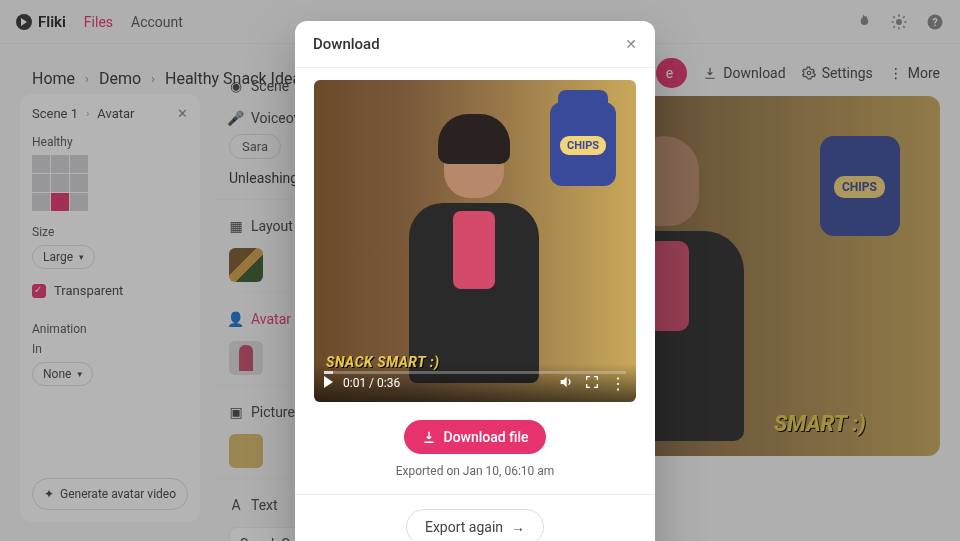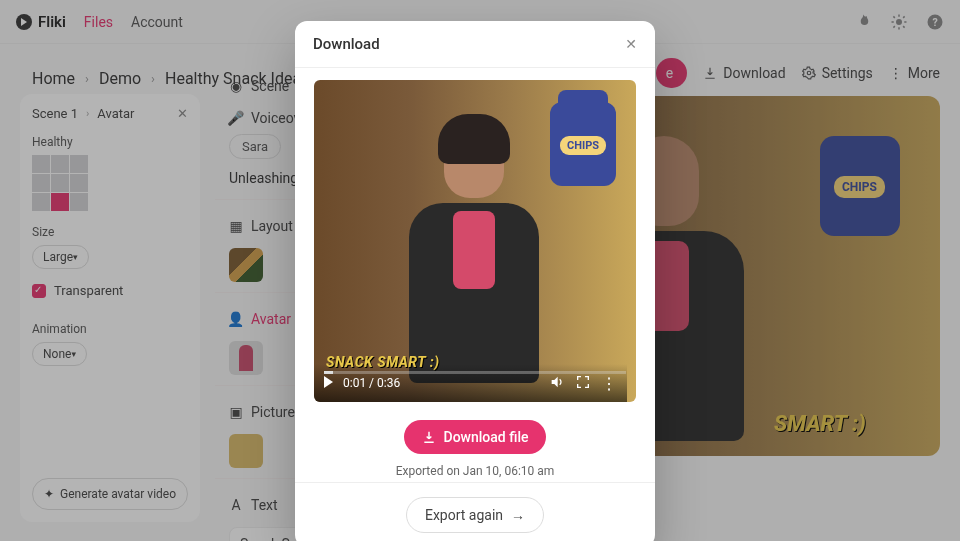--- a/index.html
+++ b/index.html
@@ -25,21 +25,21 @@
     
     
     .leftpanel { position: absolute; left: 20px; top: 94px; width: 180px; background: #fff; border-radius: 12px; padding: 12px; height: 428px; }
     .lp-head { display: flex; align-items: center; gap: 8px; font-size: 13px; color: #444; }
     .lp-head .sep { color: #aaa; font-size: 11px; }
     .lp-close { margin-left: auto; color: #888; cursor: pointer; font-size: 13px; }
     .lp-label { font-size: 12px; color: #555; margin-top: 14px; margin-bottom: 6px; }
     .posgrid { display: grid; grid-template-columns: repeat(3, 18px); grid-template-rows: repeat(3, 18px); gap: 1px; }
     .posgrid div { background: #d3d3d6; }
     .posgrid .sel { background: #e6336e; }
-    .sel-pill { border: 1px solid #ddd; border-radius: 16px; padding: 4px 10px; font-size: 12px; color: #444; display: inline-flex; align-items: center; cursor: pointer; justify-content: flex-end; }
+    .sel-pill { border: 1px solid #ddd; border-radius: 16px; padding: 4px 10px; font-size: 12px; color: #444; display: inline-flex; align-items: center; gap: 6px; cursor: pointer; justify-content: flex-end; }
     .chk-row { display: flex; align-items: center; gap: 8px; font-size: 13px; color: #444; margin-top: 14px; }
     .chk { width: 14px; height: 14px; border: 1.5px solid #aaa; border-radius: 3px; display: inline-block; }
     .chk.on { background: #e6336e; border-color: #e6336e; position: relative; }
     .chk.on:after { content: "✓"; color: #fff; font-size: 10px; position: absolute; left: 1px; top: -1px; }
     .gen-btn { position: absolute; bottom: 12px; left: 12px; right: 12px; border: 1px solid #ddd; border-radius: 20px; padding: 8px 10px; font-size: 12px; color: #444; background: #fff; cursor: pointer; display: flex; align-items: center; justify-content: center; gap: 6px; }
     
     
     .center { position: absolute; left: 215px; top: 70px; width: 205px; }
     .sec-row { display: flex; align-items: center; gap: 8px; font-size: 14px; color: #444; padding: 8px 14px; }
     .sec-row.active { color: #e6336e; }
@@ -69,32 +69,32 @@
     .play-big:after { content: ""; border-left: 8px solid #fff; border-top: 5px solid transparent; border-bottom: 5px solid transparent; margin-left: 2px; }
     .ctrl-ico { width: 18px; height: 18px; color: #555; cursor: pointer; display: flex; align-items: center; justify-content: center; }
     .vid-time { font-size: 14px; color: #444; margin-left: 12px; }
     
     
     .overlay { position: absolute; inset: 0; background: rgba(40,40,40,0.35); }
     .modal { position: absolute; left: 295px; top: 21px; width: 360px; background: #fff; border-radius: 12px; box-shadow: 0 20px 50px rgba(0,0,0,0.25); padding: 0; }
     .modal-head { display: flex; align-items: center; padding: 14px 18px; border-bottom: 1px solid #eee; }
     .modal-title { font-size: 15px; font-weight: 500; color: #333; }
     .modal-close { margin-left: auto; color: #888; cursor: pointer; font-size: 14px; }
-    .modal-body { padding: 12px 14px 4px; border-bottom: 1px solid #eee; text-align: center; }
+    .modal-body { padding: 12px 14px 16px; border-bottom: 1px solid #eee; text-align: center; }
     .preview { width: 322px; height: 322px; background: linear-gradient(90deg, #6b4a2a 0%, #7a5a3a 30%, #9a7a4a 60%, #c9a85a 100%); border-radius: 6px; position: relative; overflow: hidden; margin: 0 auto; }
     .presenter { position: absolute; left: 90px; top: 40px; width: 140px; height: 270px; }
     .presenter .head { width: 60px; height: 78px; background: #b8886a; border-radius: 30px 30px 26px 26px; margin: 0 auto; position: relative; }
     .presenter .head:before { content: ""; position: absolute; left: -6px; top: -6px; width: 72px; height: 50px; background: #2a2220; border-radius: 30px 30px 10px 10px; }
     .presenter .body { width: 130px; height: 180px; background: #2a2a2a; border-radius: 34px 34px 8px 8px; margin: 5px auto 0; position: relative; }
     .presenter .body:after { content: ""; position: absolute; left: 44px; top: 8px; width: 42px; height: 78px; background: #d44a6a; border-radius: 8px; }
     .chips-bag { position: absolute; right: 20px; top: 22px; width: 66px; height: 84px; background: #3a4a9a; border-radius: 12px; }
     .chips-bag:before { content: ""; position: absolute; left: 8px; top: -12px; width: 50px; height: 16px; background: #3a4a9a; border-radius: 8px 8px 0 0; }
     .chips-bag:after { content: "CHIPS"; position: absolute; left: 10px; top: 34px; background: #f4d47a; color: #3a4a9a; font-size: 11px; font-weight: 700; padding: 3px 7px; border-radius: 9px; }
     .banner { position: absolute; left: 12px; bottom: 32px; color: #e8c84a; font-weight: 800; font-size: 14px; font-style: italic; text-shadow: 1px 1px 0 #000; letter-spacing: 0.5px; }
-    .vctrls { position: absolute; left: 0; right: 9px; bottom: 0; height: 38px; background: linear-gradient(transparent, rgba(0,0,0,0.6)); display: flex; align-items: center; padding: 0 10px; gap: 10px; color: #fff; font-size: 12px; }
+    .vctrls { position: absolute; left: 0; right: 0; bottom: 0; height: 38px; background: linear-gradient(transparent, rgba(0,0,0,0.6)); display: flex; align-items: center; padding: 0 10px; gap: 10px; color: #fff; font-size: 12px; }
     .vctrls .play { cursor: pointer; }
     .vctrls .play:after { content: ""; display: inline-block; border-left: 9px solid #fff; border-top: 6px solid transparent; border-bottom: 6px solid transparent; }
     .vctrls .spacer { flex: 1; }
     .vctrls svg { width: 16px; height: 16px; }
     .scrub { position: absolute; left: 10px; right: 10px; bottom: 28px; height: 3px; background: rgba(255,255,255,0.35); }
     .scrub:after { content: ""; position: absolute; left: 0; top: 0; height: 3px; width: 3%; background: #fff; }
     .dl-btn { margin-top: 18px; background: #e6336e; color: #fff; border: none; border-radius: 20px; padding: 9px 18px; font-size: 14px; font-weight: 500; cursor: pointer; display: inline-flex; align-items: center; gap: 8px; }
     .meta1 { font-size: 12px; color: #666; margin-top: 10px; }
     .meta2 { font-size: 12px; color: #888; margin-top: 6px; }
     .modal-foot { padding: 14px; text-align: center; }
@@ -192,20 +192,21 @@
   <div class="lp-label">Size</div>
   <span class="sel-pill">
     <span>Large</span>
     <span style="font-size:9px;">▾</span>
   </span>
   <div class="chk-row">
     <span class="chk on"></span>
     <span>Transparent</span>
   </div>
   <div class="lp-label" style="margin-top:24px;">Animation</div>
+  <div class="lp-label" style="margin-top:6px;">In</div>
   <span class="sel-pill">
     <span>None</span>
     <span style="font-size:9px;">▾</span>
   </span>
   <button class="gen-btn">
     <span>✦</span>
     <span>Generate avatar video</span>
   </button>
 </div>
 

